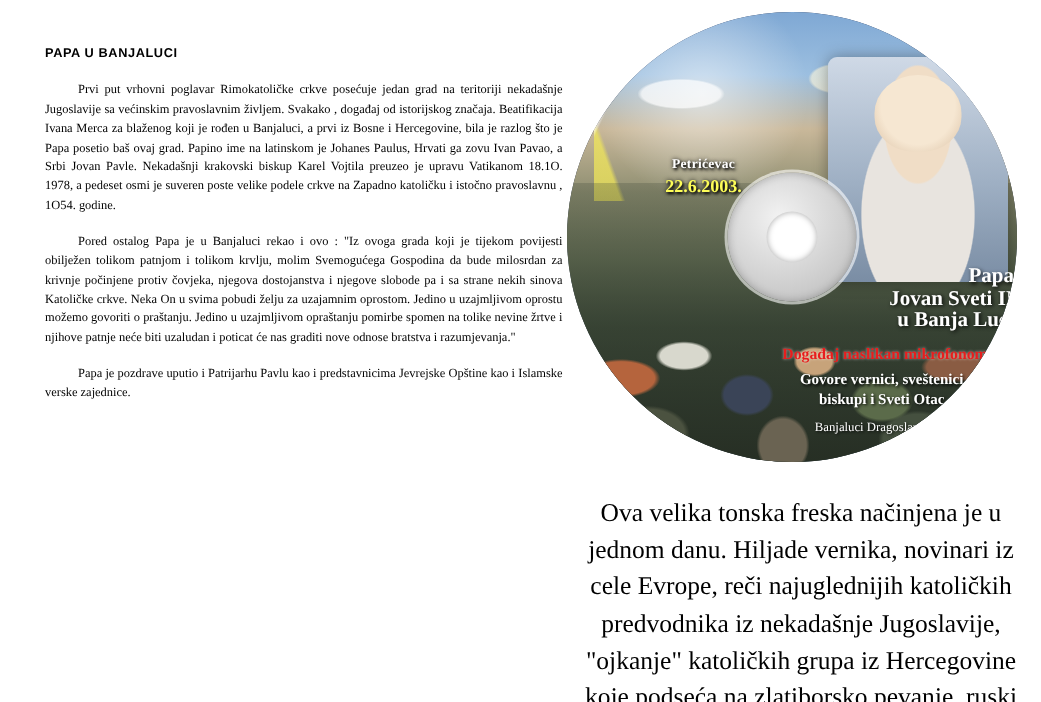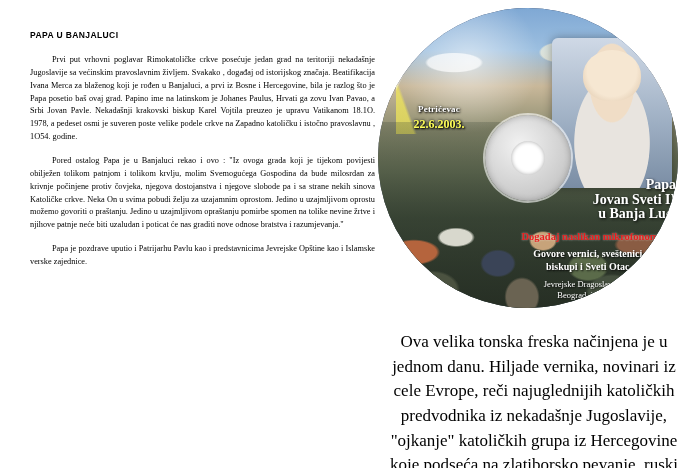--- a/index.html
+++ b/index.html
@@ -155,20 +155,21 @@
   
   .place-date {
     position: absolute;
     left: 18px;
     top: 96px;
     width: 86px;
     text-align: center;
     font-family: "Liberation Serif", serif;
     color: #ffffff;
     text-shadow: 0 0 3px rgba(0,0,0,0.9), 1px 1px 2px #000;
+    padding-left: 30px;
   }
   .place-date .place {
     font-size: 9px;
     font-weight: bold;
     letter-spacing: 0.2px;
   }
   .place-date .date {
     font-size: 12px;
     font-weight: bold;
     color: #fdfd58;
@@ -275,19 +276,18 @@
       <div class="l1">Papa</div>
       <div class="l2">Jovan Sveti II</div>
       <div class="l3">u Banja Luci</div>
     </div>
 
     <div class="red-line">Događaj naslikan mikrofonom</div>
 
     <div class="sub-block">
       <div class="s1">Govore vernici, sveštenici,</div>
       <div class="s2">biskupi i Sveti Otac.</div>
-      <div class="s3">Jevrejske Dragoslav Simić</div>
-      <div class="s5">Beograd, jul 2003,</div>
+      <div class="s3">Banjaluci Dragoslav Simić</div>
     </div>
   </div>
 </div>
 
 <div class="caption">Ova velika tonska freska načinjena je u jednom danu. Hiljade vernika, novinari iz cele Evrope, reči najuglednijih katoličkih predvodnika iz nekadašnje Jugoslavije, "ojkanje" katoličkih grupa iz Hercegovine koje podseća na zlatiborsko pevanje, ruski misionari i na koncu sam papa, samo su mali deo sadržaja ovog radiografonskog dela.</div>
 
 </body></html>

